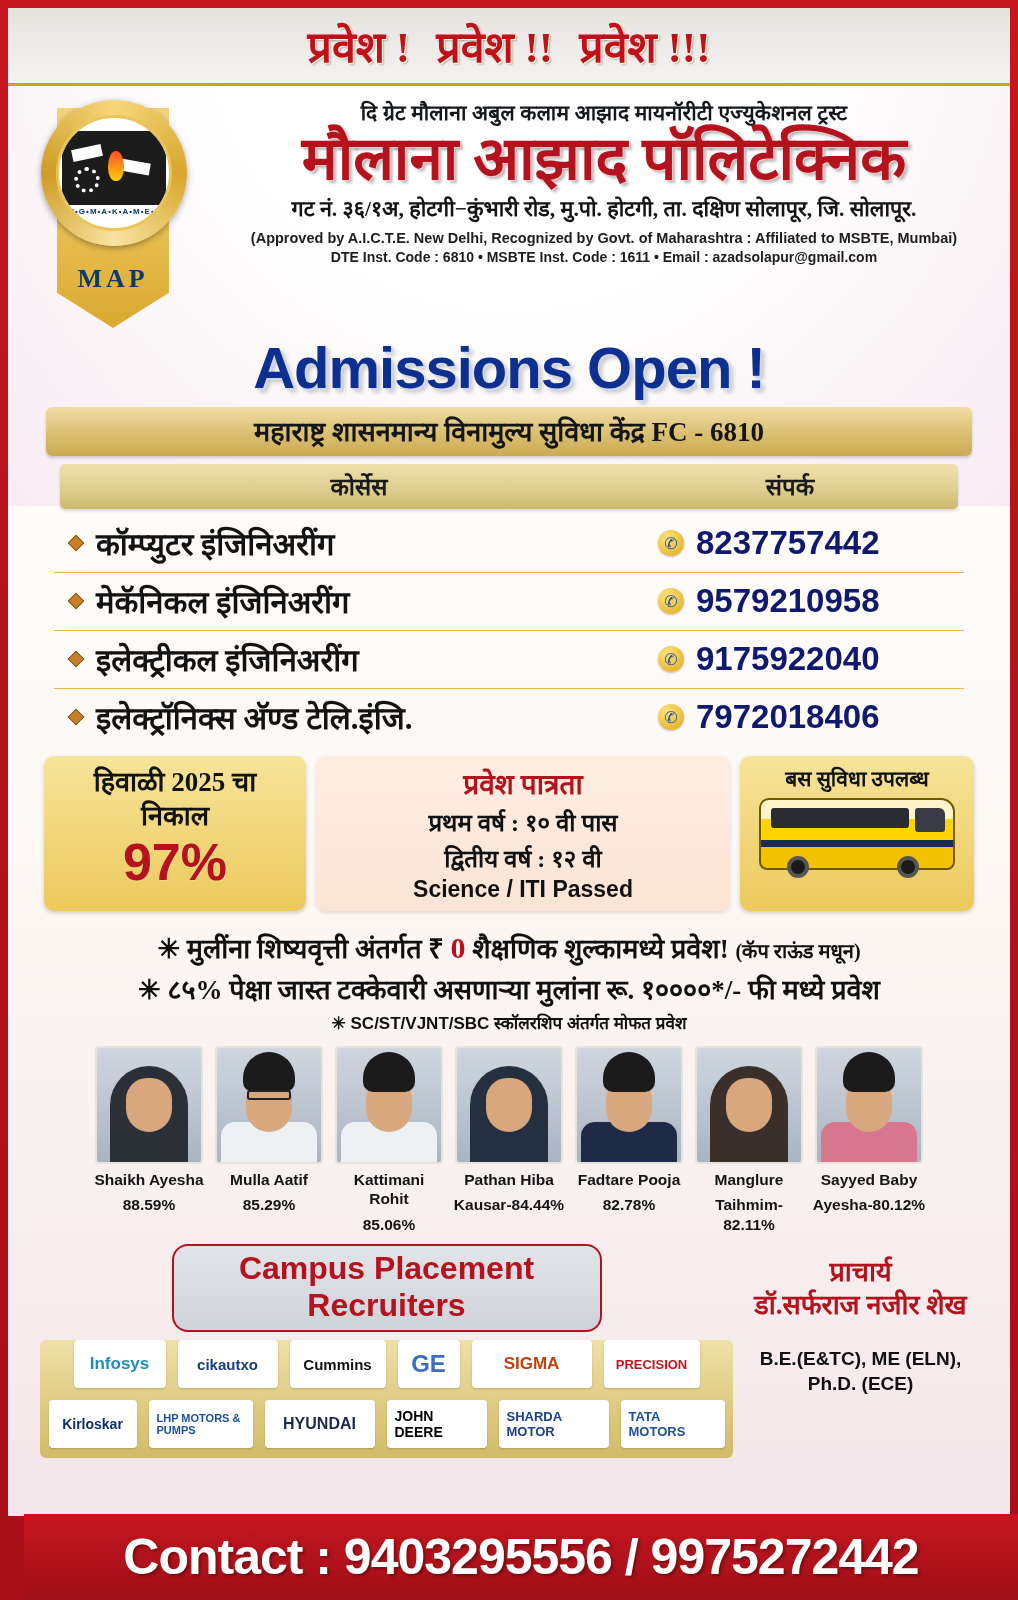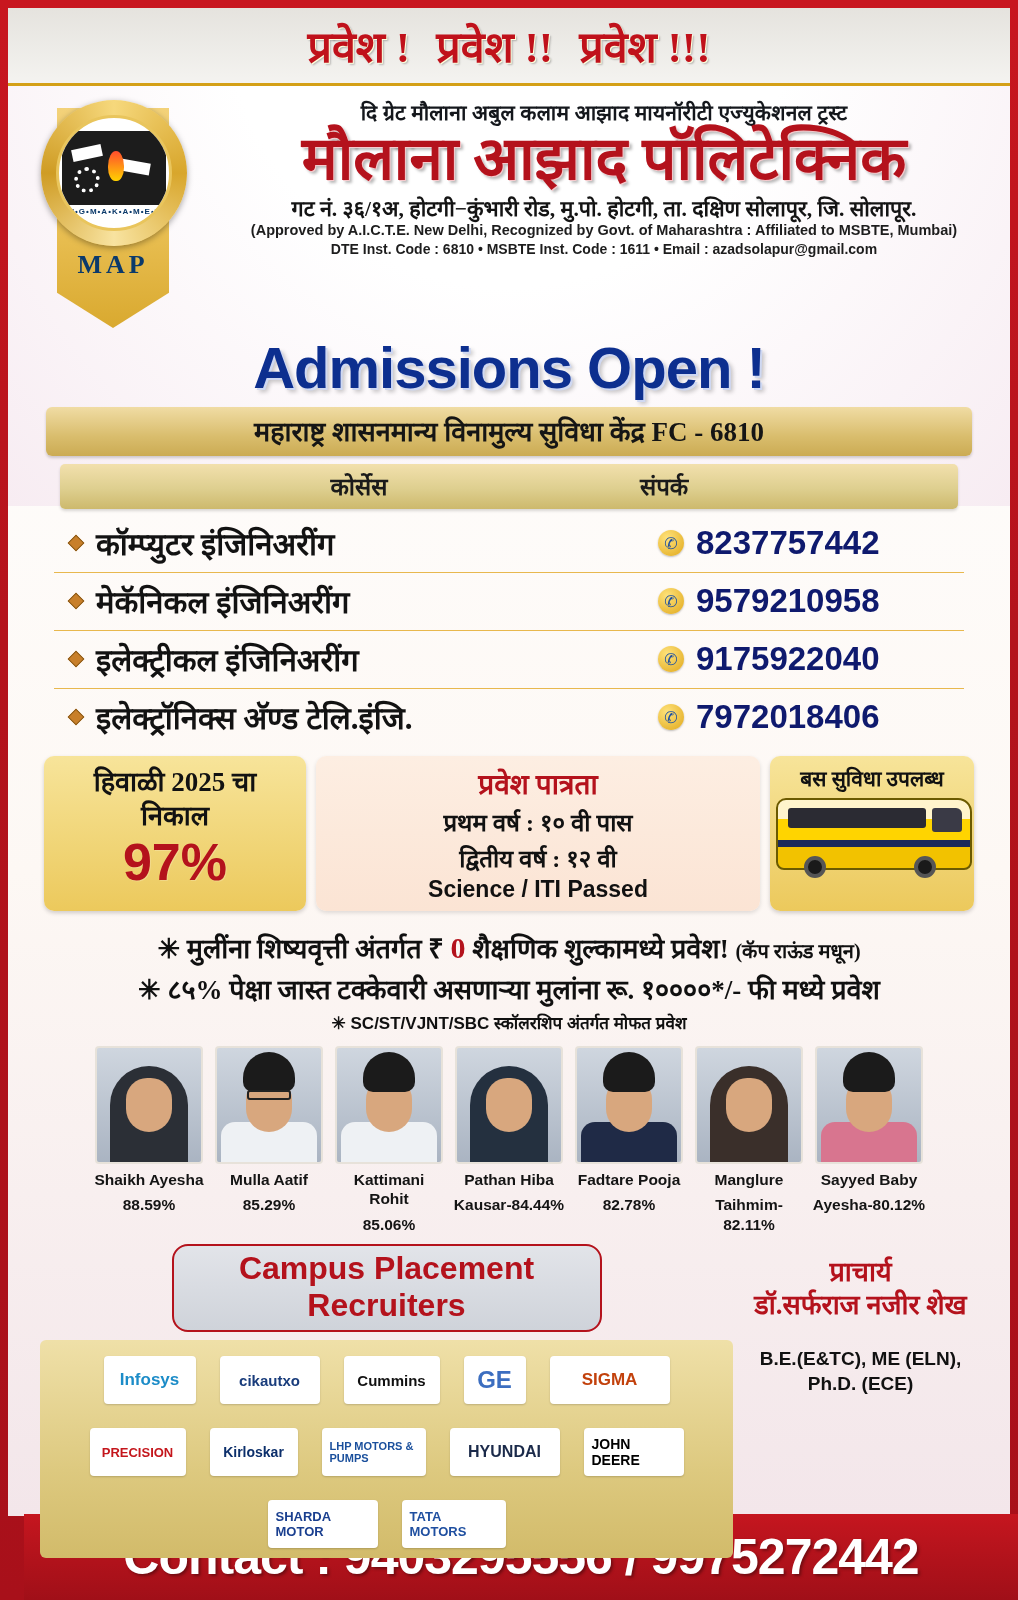--- a/index.html
+++ b/index.html
@@ -61,39 +61,39 @@
   .seal-graphic{
     width:104px;height:74px;background:#1c1c1c;border-radius:6px;
     position:relative;
   }
   .cap1,.cap2{position:absolute;width:30px;height:12px;background:#fff;transform:rotate(-12deg);}
   .cap1{left:10px;top:16px;} .cap2{left:58px;top:30px;transform:rotate(10deg);}
   .gear{position:absolute;left:12px;top:36px;width:26px;height:26px;border-radius:50%;border:4px dotted #fff;}
   .flame{position:absolute;left:46px;top:20px;width:16px;height:30px;background:linear-gradient(180deg,#ff4d2d,#ffd100);border-radius:50% 50% 45% 45%;}
   .seal-txt{font-size:8px;color:#0b3a6b;font-weight:bold;letter-spacing:1px;margin-top:2px;}
   .map-txt{
-    position:absolute;left:0;right:0;top:150px;text-align:center;
+    position:absolute;left:0;right:0;top:164px;text-align:center;
     font-family:"Liberation Serif",serif;font-weight:bold;font-size:26px;color:#0b3a6b;
     letter-spacing:4px;
   }
   .head-col { flex:1; text-align:center; padding-top:4px;}
   .trust-line{
     font-family:"Liberation Serif",serif; font-weight:bold; font-size:21px; color:#14171c;
     letter-spacing:.2px;
   }
   .inst-name{
     font-family:"Liberation Serif",serif; font-weight:bold; font-size:60px; line-height:1.05;
     color:#b4121c; margin:2px 0 2px;
     text-shadow: 1px 1px 0 #f6c9cc, 3px 3px 3px rgba(0,0,0,.28);
   }
   .addr{
     font-family:"Liberation Serif",serif; font-weight:bold; font-size:21.5px; color:#141414;
   }
   .approv{
-    font-size:14.5px; font-weight:bold; color:#1d1d1d; 
+    font-size:14.5px; font-weight:bold; color:#1d1d1d; margin-top:8px;
   }
   .codes{ font-size:14px; font-weight:bold; color:#1d1d1d; margin-top:3px;}
   .adm-open{
     text-align:center; position:relative; z-index:2;
     font-family:"Liberation Sans",sans-serif; font-weight:bold; font-size:58px;
     color:#0d2f8f; margin-top:4px; letter-spacing:-1px;
     text-shadow: 2px 2px 0 #cfd8f2, 4px 4px 4px rgba(0,0,0,.22);
   }
   .fc-band{
     margin:6px 28px 0; position:relative; z-index:2;
@@ -107,21 +107,21 @@
   .ct-head{
     margin:8px 42px 0; position:relative; z-index:2;
     background: linear-gradient(180deg,#f2e0ad,#decf8f 55%,#cdb96d);
     border-radius:5px; display:flex; padding:5px 18px 7px;
     box-shadow:0 2px 3px rgba(0,0,0,.15);
   }
   .ct-head .c1,.ct-head .c2{
     font-family:"Liberation Serif",serif;font-weight:bold;font-size:24px;color:#1a1a1a;
   }
   .ct-head .c1{flex:1; text-align:center; padding-left:0;}
-  .ct-head .c2{width:300px; }
+  .ct-head .c2{width:300px; text-align:center;}
   .courses{ margin:6px 36px 0; position:relative; z-index:2;}
   .crow{
     display:flex; align-items:center; padding:7px 6px 8px;
     border-bottom:1.5px solid #e8b84e;
   }
   .crow:last-child{border-bottom:none;}
   .diamond{
     width:12px;height:12px;background:#c87f2a;transform:rotate(45deg);
     margin-right:14px; margin-left:10px; flex:none;
     box-shadow:inset 0 0 0 1px #8a5a18;
@@ -155,21 +155,21 @@
   .box-result .pct{font-family:"Liberation Sans",sans-serif;font-weight:bold;font-size:52px;color:#b4121c;line-height:1;margin-top:2px;text-shadow:1px 1px 0 #fff3;}
   .box-elig{
     flex:1; background:linear-gradient(180deg,#fdeee2,#fbe4d4);
     border-radius:10px; text-align:center; padding:8px 6px 8px;
     box-shadow:0 2px 4px rgba(0,0,0,.12);
   }
   .box-elig .t{font-family:"Liberation Serif",serif;font-weight:bold;font-size:28px;color:#b4121c;}
   .box-elig .r{font-family:"Liberation Serif",serif;font-weight:bold;font-size:24px;color:#111;margin-top:3px;}
   .box-elig .r2{font-family:"Liberation Sans",sans-serif;font-weight:bold;font-size:23px;color:#111;margin-top:2px;}
   .box-bus{
-    width:204px; background:linear-gradient(180deg,#f7e49a,#f0d475 60%,#ecc95c);
+    width:234px; background:linear-gradient(180deg,#f7e49a,#f0d475 60%,#ecc95c);
     border-radius:10px; text-align:center; padding:8px 6px 6px;
     box-shadow:0 2px 4px rgba(0,0,0,.18);
   }
   .box-bus .t{font-family:"Liberation Serif",serif;font-weight:bold;font-size:21px;color:#111;}
   .bus{
     margin:6px auto 0; width:196px;height:72px;border-radius:10px 14px 8px 8px;
     background:linear-gradient(180deg,#fff4cc 0 28%,#ffd400 28% 64%,#f2c200 64% 100%);
     border:2px solid #6b5a00; position:relative;
   }
   .bus .win{position:absolute;top:8px;left:10px;right:44px;height:20px;background:#2b2b33;border-radius:3px;}
@@ -215,21 +215,21 @@
   
   .place-wrap{ display:flex; margin:10px 22px 0; gap:10px; position:relative; z-index:2;}
   .place-left{ flex:1; }
   .place-title{
     width:430px; margin:0 auto; background:linear-gradient(180deg,#e2e4e9,#cfd3da);
     border:2px solid #b4121c; border-radius:16px; text-align:center; padding:4px 0 6px;
   }
   .place-title span{font-family:"Liberation Sans",sans-serif;font-weight:bold;font-size:32px;color:#b4121c;}
   .logos{
     margin-top:8px; background:linear-gradient(180deg,#efe0a8,#ddc97f 60%,#d2bb6a);
-    border-radius:6px; padding:16px 8px 10px; display:flex; flex-wrap:wrap; gap:24px; justify-content:center;
+    border-radius:6px; padding:0 8px 10px; display:flex; flex-wrap:wrap; gap:12px; justify-content:center;
   }
   .lg{
     height:48px; background:#fff; border-radius:4px; display:flex; align-items:center; justify-content:center;
     padding:0 8px; font-weight:bold; font-size:17px; box-shadow:0 1px 2px rgba(0,0,0,.18);
   }
   .place-right{ width:235px; text-align:center; padding-top:8px;}
   .pr1{font-family:"Liberation Serif",serif;font-weight:bold;font-size:27px;color:#b4121c;}
   .pr2{font-family:"Liberation Serif",serif;font-weight:bold;font-size:27px;color:#b4121c;line-height:1.2;}
   .pr3{font-family:"Liberation Sans",sans-serif;font-weight:bold;font-size:19px;color:#111;margin-top:24px;line-height:1.35;}
   

